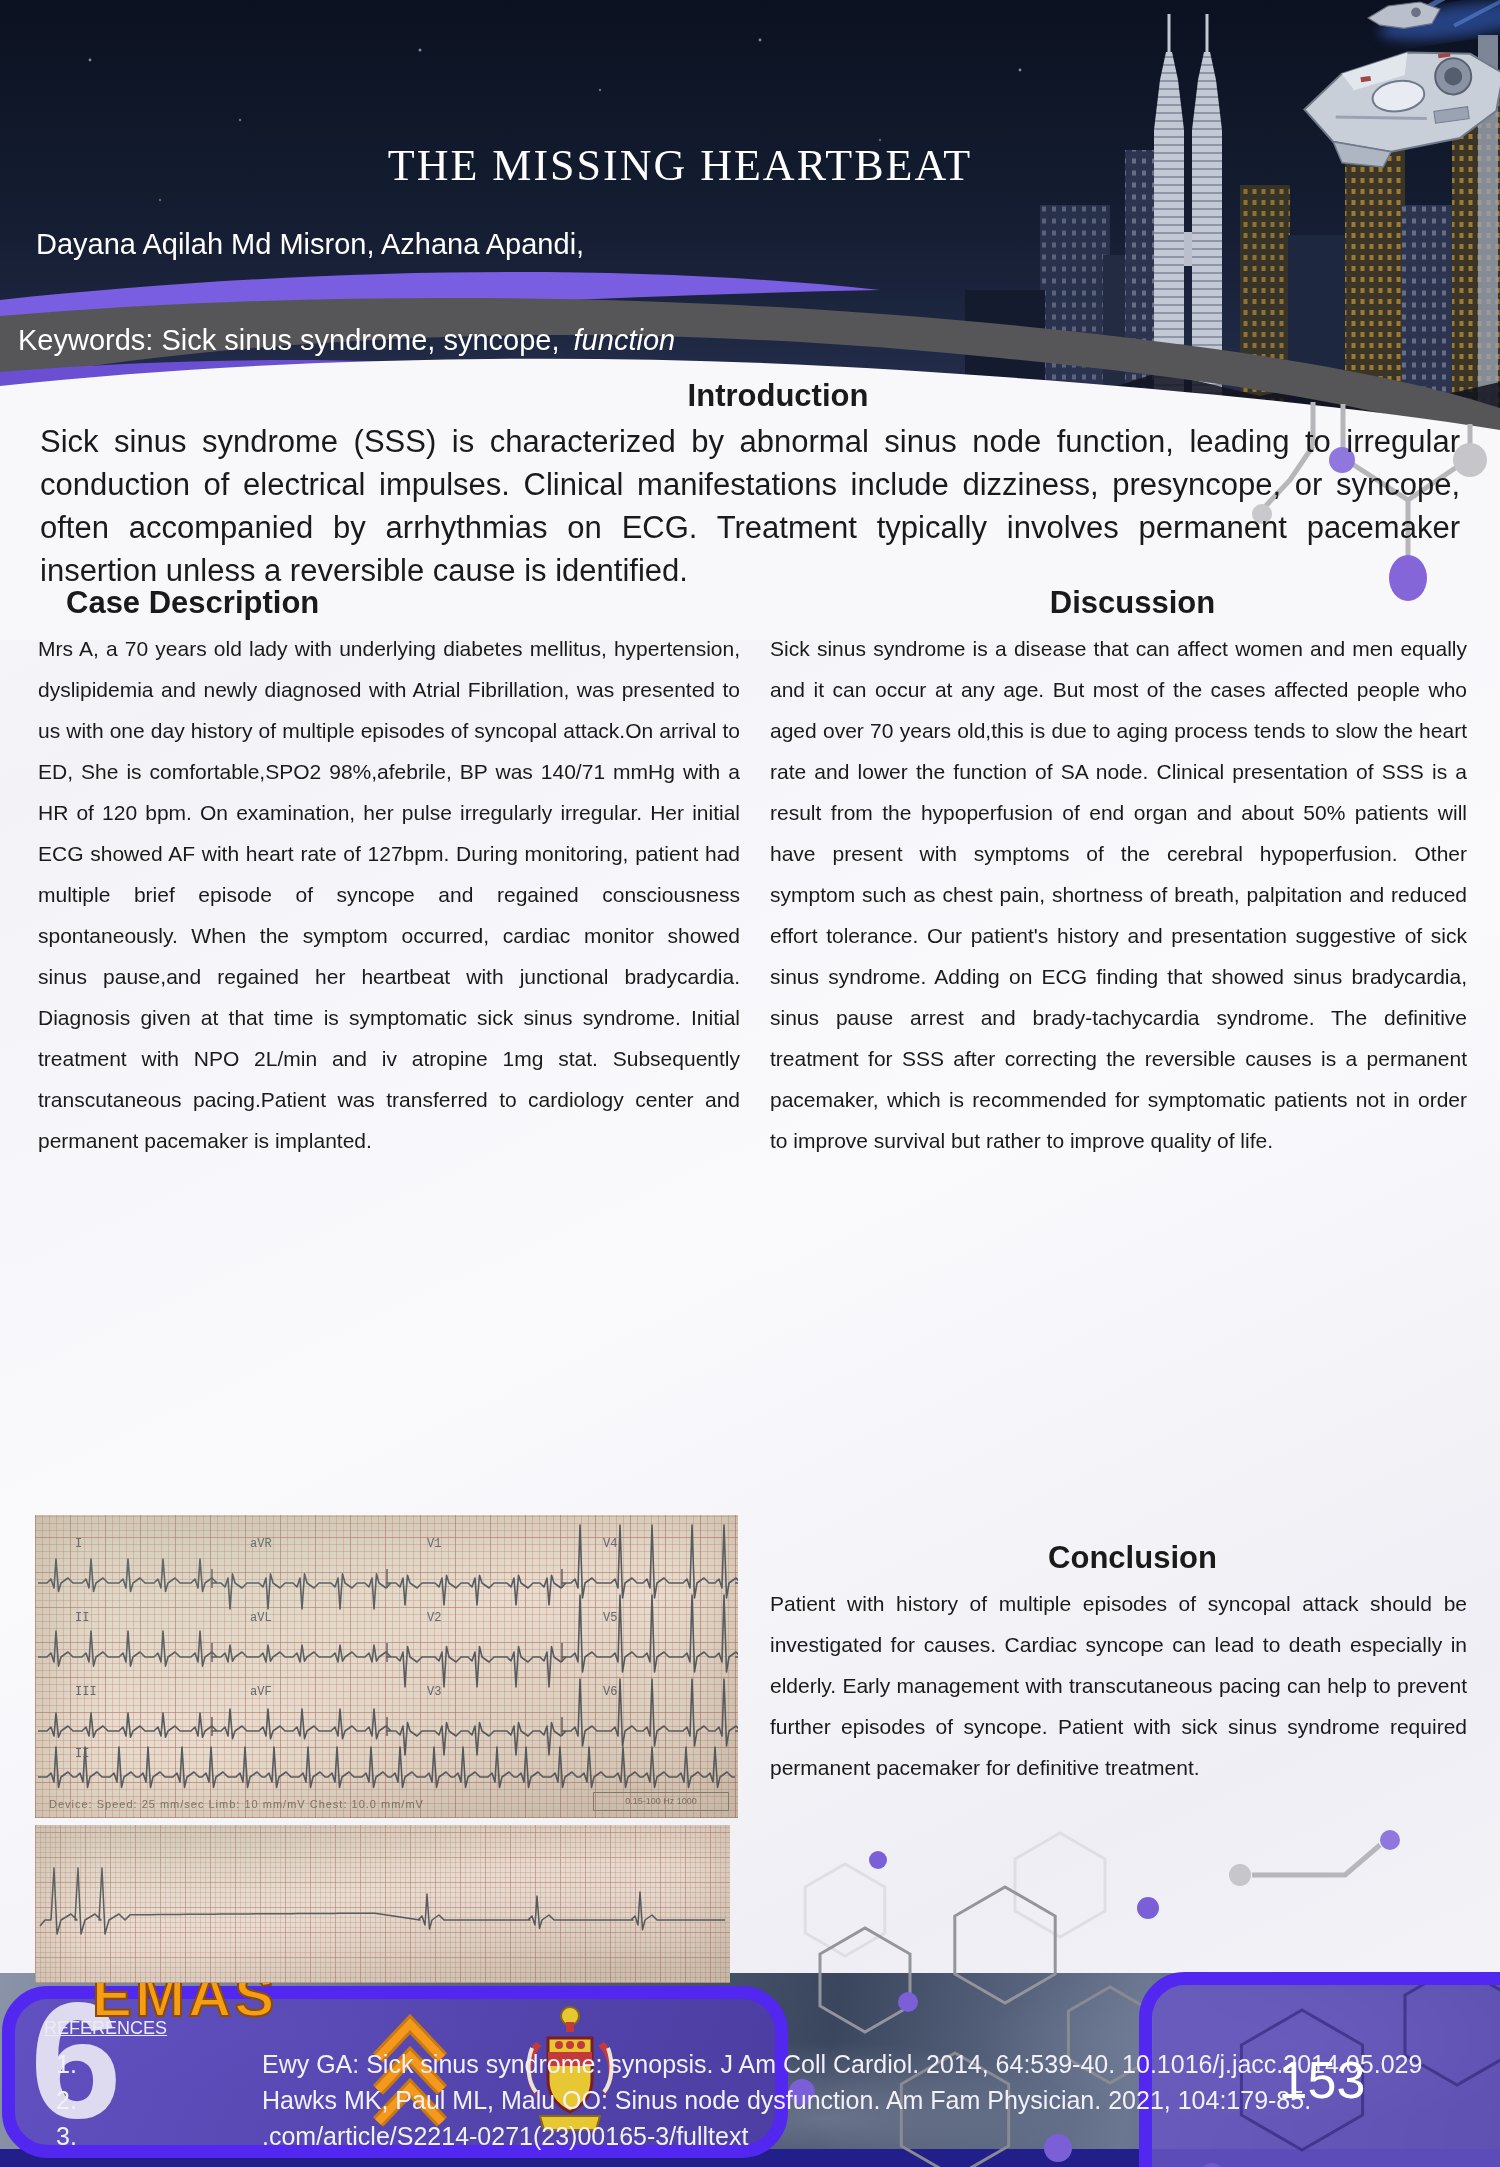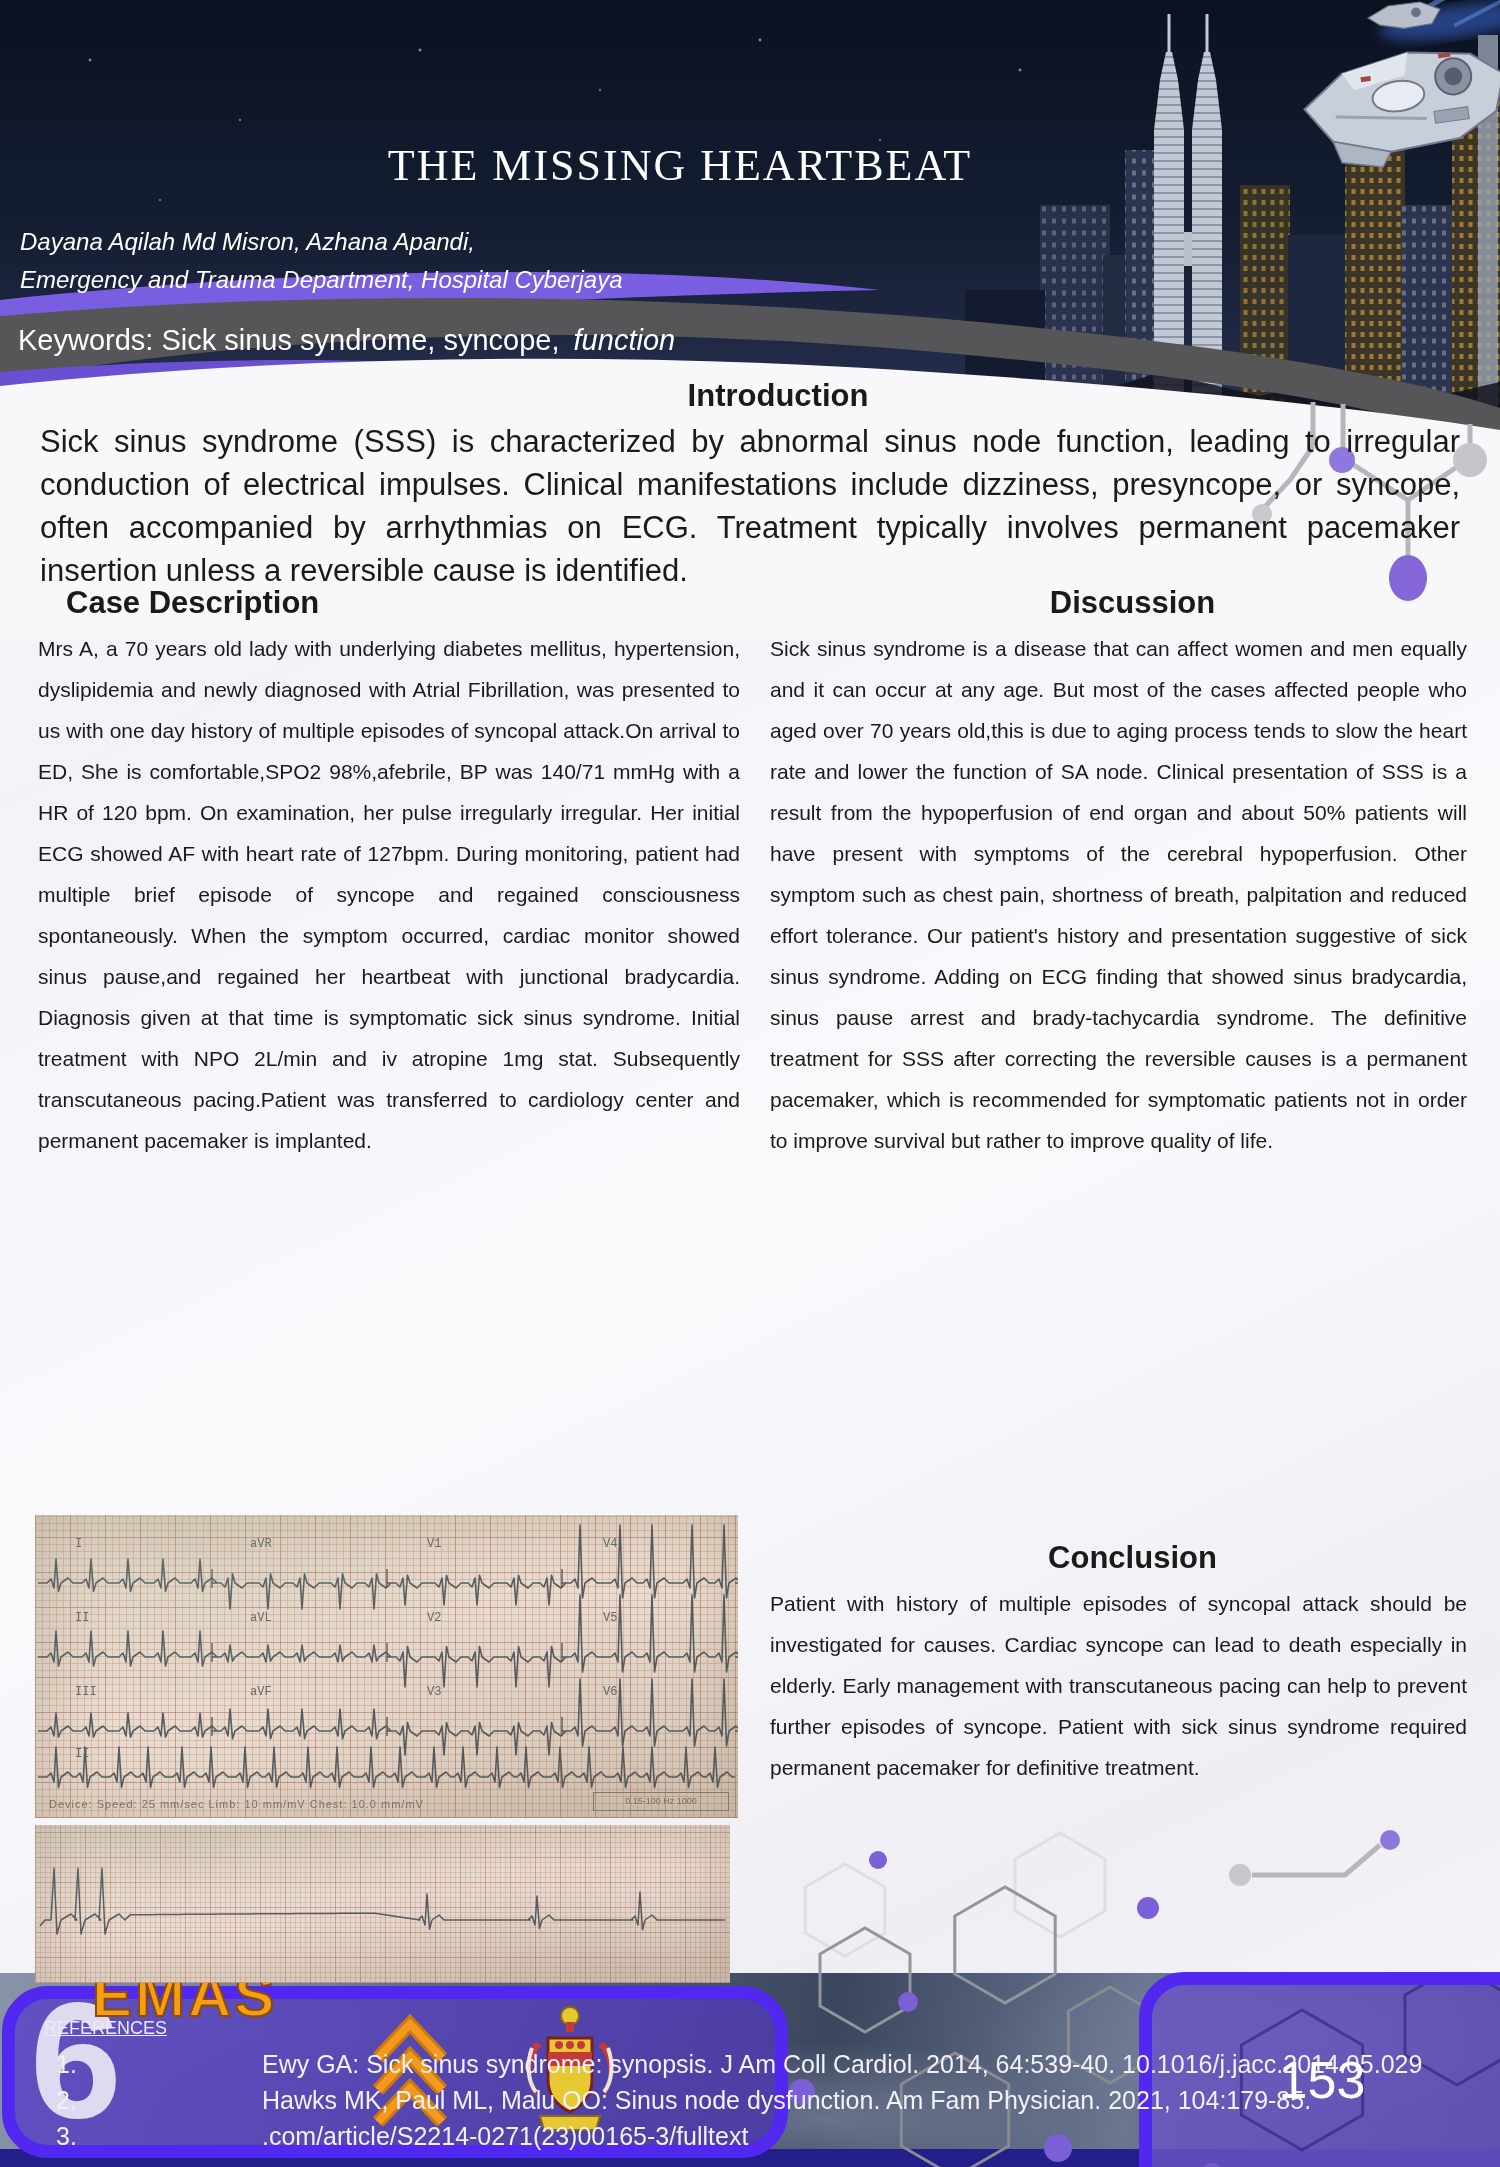--- a/index.html
+++ b/index.html
@@ -3,21 +3,21 @@
 <meta charset="utf-8">
 <style>
   html,body{margin:0;padding:0;background:#ffffff;}
   #page{position:relative;width:1500px;height:2167px;overflow:hidden;
         font-family:"Liberation Sans",sans-serif;color:#1a1a1a;
         background:linear-gradient(155deg,#fbfafd 0%,#f3f2f7 28%,#faf9fc 55%,#efeef4 82%,#f6f5f9 100%);}
   .abs{position:absolute;}
   
   .title{left:90px;top:140px;width:1180px;text-align:center;color:#ffffff;
          font-family:"Liberation Serif",serif;font-size:44px;letter-spacing:2px;z-index:6;}
-  .auth{left:20px;color:#ffffff;font-style:italic;font-size:24px;z-index:6;white-space:nowrap;}
+  .auth{left:36px;color:#ffffff;font-size:29px;z-index:6;white-space:nowrap;}
   .kw{left:18px;top:324px;color:#ffffff;font-size:29px;z-index:6;white-space:nowrap;}
   .kw .it{font-style:italic;margin-left:14px;}
   
   .h1{font-weight:bold;font-size:31px;padding-left:28px;}
   .center{text-align:center;}
   .body-text{font-size:21px;line-height:41px;text-align:justify;}
   .intro-h{left:0;top:378px;width:1500px;z-index:5;}
   .intro-p{left:40px;top:420px;width:1420px;font-size:31px;line-height:43px;text-align:justify;z-index:5;}
   .col-left{left:38px;top:585px;width:702px;z-index:5;}
   .col-right{left:770px;top:585px;width:697px;z-index:5;}
@@ -169,21 +169,20 @@
       <line x1="1408" y1="500" x2="1408" y2="570"></line>
     </g>
     <circle cx="1262" cy="514" r="10" fill="#c9c9cd"></circle>
     <circle cx="1342" cy="460" r="13" fill="#8f77dd"></circle>
     <circle cx="1470" cy="460" r="17" fill="#c5c5ca"></circle>
     <ellipse cx="1408" cy="578" rx="19" ry="23" fill="#8566d8"></ellipse>
   </svg>
 
   <div class="abs title">THE MISSING HEARTBEAT</div>
   <div class="abs auth" style="top:228px">Dayana Aqilah Md Misron, Azhana Apandi,</div>
-  <div class="abs auth" style="top:266px">Emergency and Trauma Department, Hospital Cyberjaya</div>
   <div class="abs kw">
     <span>Keywords: Sick sinus syndrome, syncope,</span><span class="it">function</span>
   </div>
 
   <div class="abs h1 center intro-h">Introduction</div>
   <div class="abs intro-p">Sick sinus syndrome (SSS) is characterized by abnormal sinus node function, leading to irregular conduction of electrical impulses. Clinical manifestations include dizziness, presyncope, or syncope, often accompanied by arrhythmias on ECG. Treatment typically involves permanent pacemaker insertion unless a reversible cause is identified.</div>
 
   <div class="abs col-left">
     <div class="h1">Case Description</div>
     <div class="body-text">Mrs A, a 70 years old lady with underlying diabetes mellitus, hypertension, dyslipidemia and newly diagnosed with Atrial Fibrillation, was presented to us with one day history of multiple episodes of syncopal attack.On arrival to ED, She is comfortable,SPO2 98%,afebrile, BP was 140/71 mmHg with a HR of 120 bpm. On examination, her pulse irregularly irregular. Her initial ECG showed AF with heart rate of 127bpm. During monitoring, patient had multiple brief episode of syncope and regained consciousness spontaneously. When the symptom occurred, cardiac monitor showed sinus pause,and regained her heartbeat with junctional bradycardia. Diagnosis given at that time is symptomatic sick sinus syndrome. Initial treatment with NPO 2L/min and iv atropine 1mg stat. Subsequently transcutaneous pacing.Patient was transferred to cardiology center and permanent pacemaker is implanted.</div>

